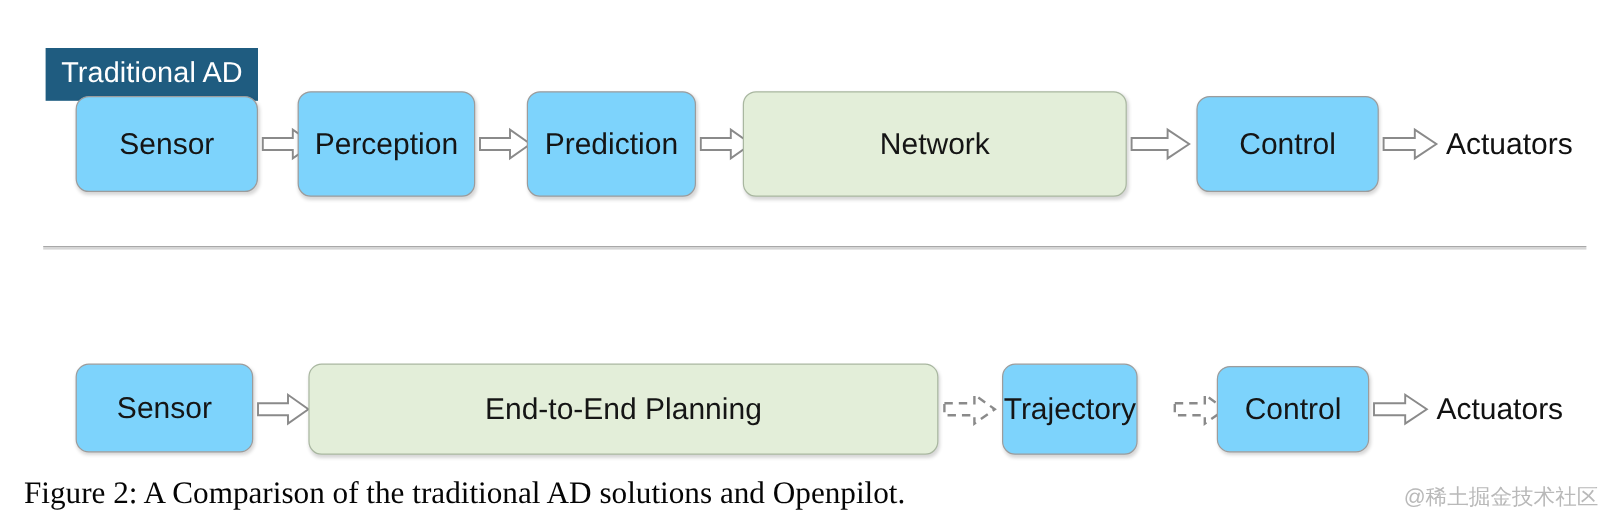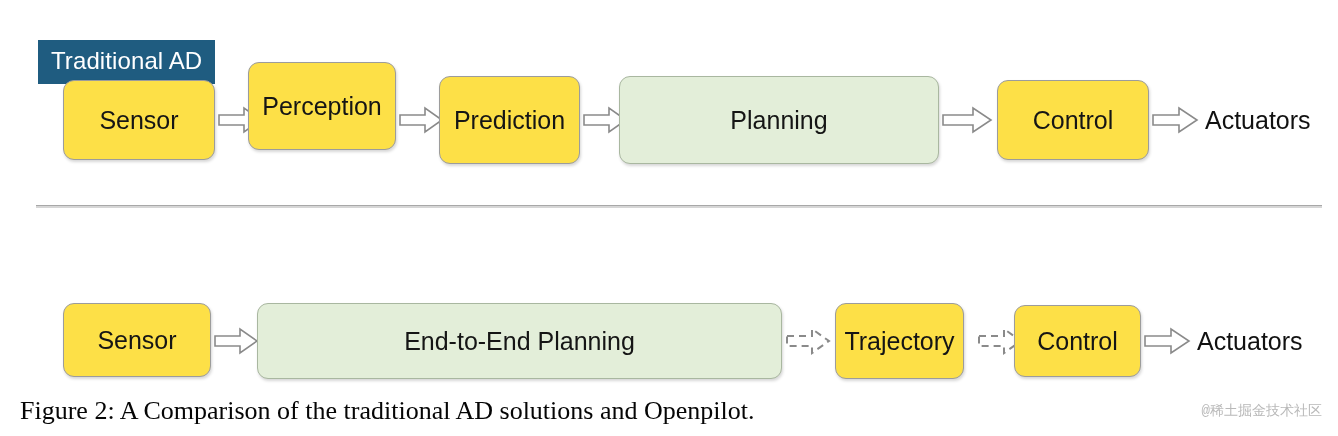--- a/index.html
+++ b/index.html
@@ -45,21 +45,21 @@
     height: 3px;
     background: linear-gradient(to bottom, #a8a8a8 0, #a8a8a8 1px, #d6d6d6 1px, #d6d6d6 3px);
   }
 
   
   .node {
     position: absolute;
     box-sizing: border-box;
     border: 1.5px solid #9c9c9c;
     border-radius: 11px;
-    background: #fde047;
+    background: #7dd3fc;
     display: flex;
     align-items: center;
     justify-content: center;
     color: #151515;
     font-size: 25px;
     font-family: "Liberation Sans", sans-serif;
     box-shadow: 1px 2px 3px rgba(0,0,0,0.16);
     white-space: nowrap;
   }
   .node.green {
@@ -93,60 +93,60 @@
     width: 1338px;
     text-align: left;
     font-family: "Liberation Serif", serif;
     font-size: 26px;
     color: #050505;
     white-space: nowrap;
     padding-left: 20px;
   }
   #watermark {
     position: absolute;
-    right: 16px;
+    right: 6px;
     top: 402px;
-    font-size: 14px;
+    font-size: 18px;
     color: #b9b9b9;
-    font-family: Liberation Mono, monospace;
+    font-family: Liberation Sans, sans-serif;
     white-space: nowrap;
   }
 </style>
 </head>
 <body>
 
 <div id="figure">
 
   <div class="badge" id="badge-traditional">Traditional AD</div>
 
   <div class="node" style="left:63px; top:80px; width:152px; height:80px;">Sensor</div>
 
   <div class="arrow" style="left:218px; top:105px;">
     <svg width="44" height="30" viewBox="0 0 44 30">
       <path d="M1,10 L26,10 L26,3 L43,15 L26,27 L26,20 L1,20 Z" fill="#ffffff" stroke="#8a8a8a" stroke-width="1.6" stroke-linejoin="miter"></path>
     </svg>
   </div>
 
-  <div class="node" style="left:248px; top:62px; width:148px; height:88px;">Perception</div>
+  <div class="node" style="left:248px; top:76px; width:148px; height:88px;">Perception</div>
 
   <div class="arrow" style="left:399px; top:105px;">
     <svg width="44" height="30" viewBox="0 0 44 30">
       <path d="M1,10 L26,10 L26,3 L43,15 L26,27 L26,20 L1,20 Z" fill="#ffffff" stroke="#8a8a8a" stroke-width="1.6" stroke-linejoin="miter"></path>
     </svg>
   </div>
 
   <div class="node" style="left:439px; top:76px; width:141px; height:88px;">Prediction</div>
 
   <div class="arrow" style="left:583px; top:105px;">
     <svg width="44" height="30" viewBox="0 0 44 30">
       <path d="M1,10 L26,10 L26,3 L43,15 L26,27 L26,20 L1,20 Z" fill="#ffffff" stroke="#8a8a8a" stroke-width="1.6" stroke-linejoin="miter"></path>
     </svg>
   </div>
 
-  <div class="node green" style="left:619px; top:76px; width:320px; height:88px;">Planning</div>
+  <div class="node green" style="left:619px; top:76px; width:320px; height:88px;">Network</div>
 
   <div class="arrow" style="left:942px; top:105px;">
     <svg width="50" height="30" viewBox="0 0 50 30">
       <path d="M1,10 L31,10 L31,3 L49,15 L31,27 L31,20 L1,20 Z" fill="#ffffff" stroke="#8a8a8a" stroke-width="1.6" stroke-linejoin="miter"></path>
     </svg>
   </div>
 
   <div class="node" style="left:997px; top:80px; width:152px; height:80px;">Control</div>
 
   <div class="arrow" style="left:1152px; top:105px;">
@@ -169,21 +169,21 @@
   </div>
 
   <div class="node green" style="left:257px; top:303px; width:525px; height:76px;">End-to-End Planning</div>
 
   <div class="arrow" style="left:786px; top:326px;">
     <svg width="44" height="30" viewBox="0 0 44 30">
       <path d="M1,10 L26,10 L26,3 L43,15 L26,27 L26,20 L1,20 Z" fill="none" stroke="#8a8a8a" stroke-width="2" stroke-dasharray="7 5" stroke-linejoin="miter"></path>
     </svg>
   </div>
 
-  <div class="node" style="left:835px; top:303px; width:129px; height:76px;">Trajectory</div>
+  <div class="node" style="left:835px; top:303px; width:113px; height:76px;">Trajectory</div>
 
   <div class="arrow" style="left:978px; top:326px;">
     <svg width="44" height="30" viewBox="0 0 44 30">
       <path d="M1,10 L26,10 L26,3 L43,15 L26,27 L26,20 L1,20 Z" fill="none" stroke="#8a8a8a" stroke-width="2" stroke-dasharray="7 5" stroke-linejoin="miter"></path>
     </svg>
   </div>
 
   <div class="node" style="left:1014px; top:305px; width:127px; height:72px;">Control</div>
 
   <div class="arrow" style="left:1144px; top:326px;">

